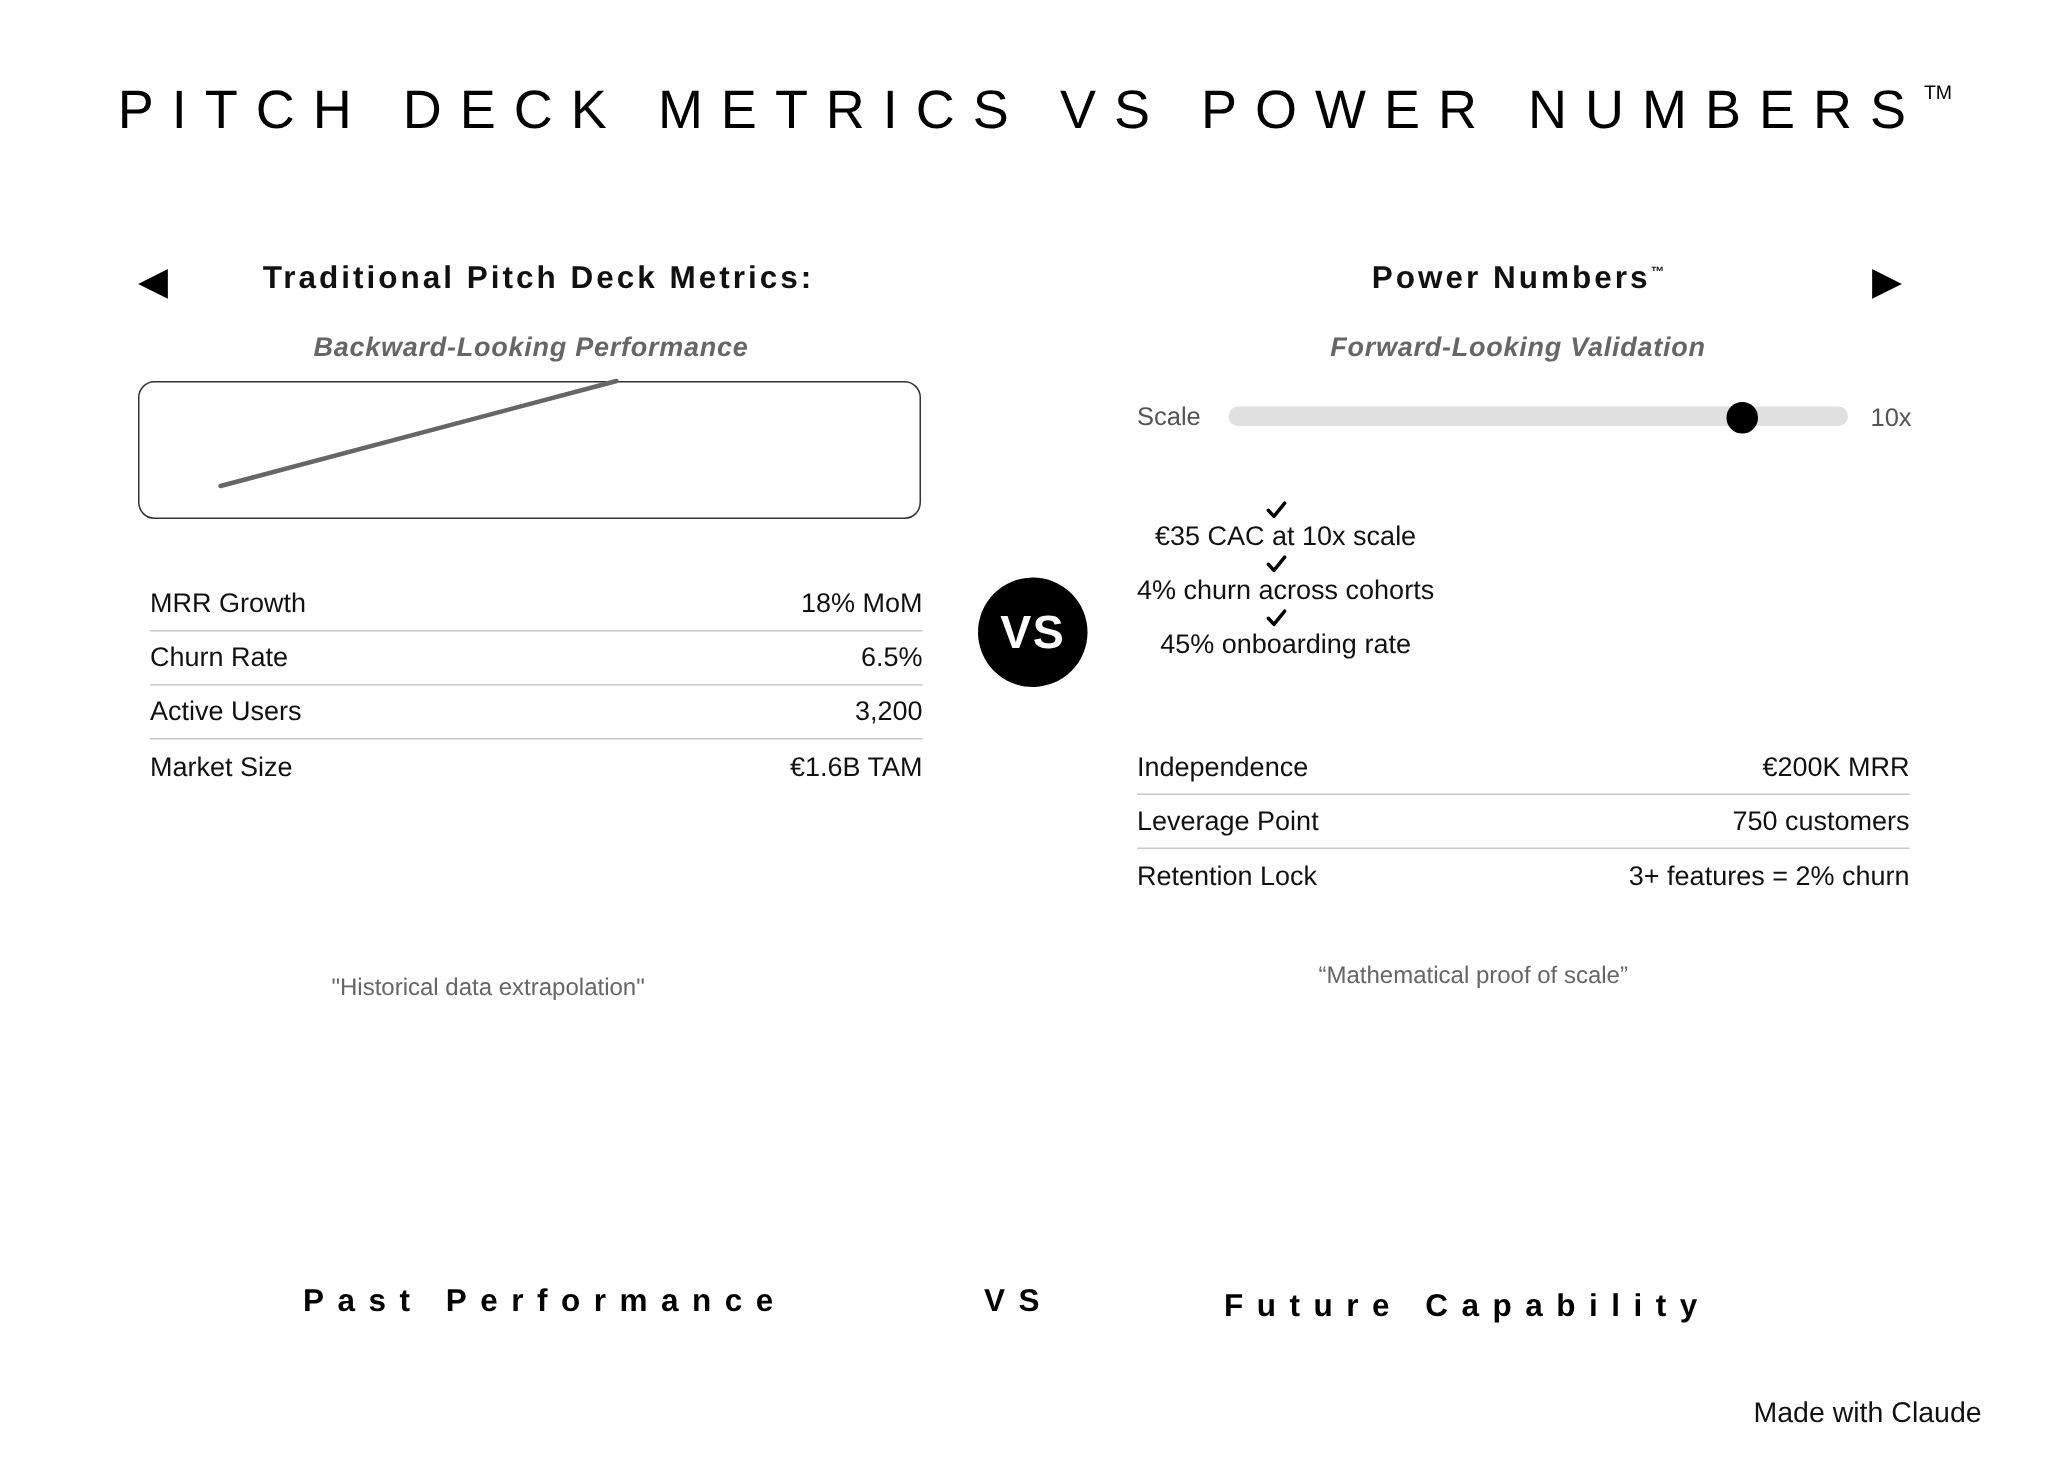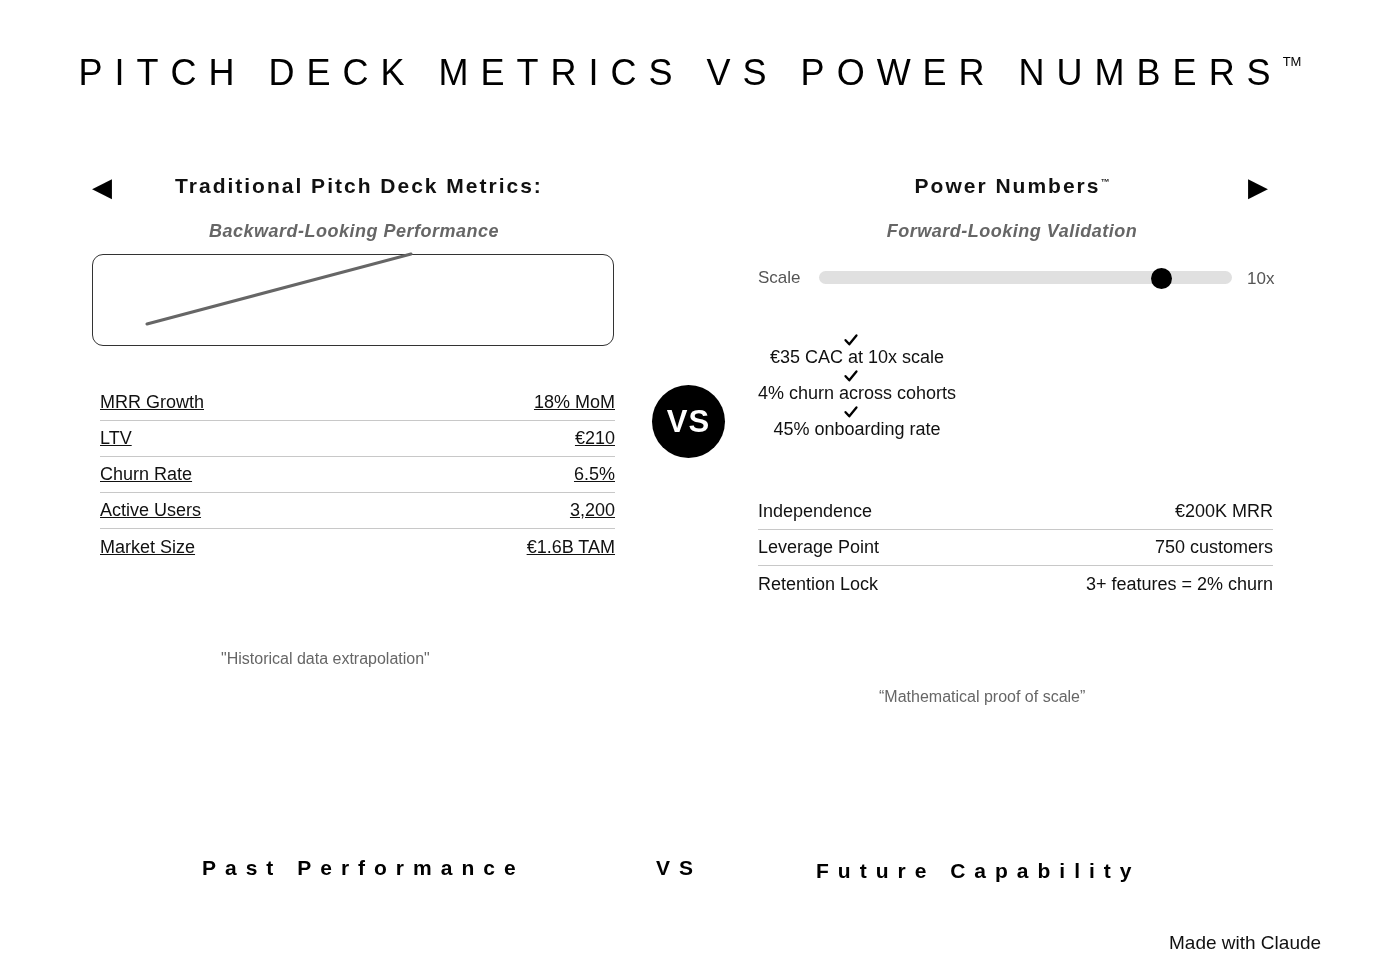--- a/index.html
+++ b/index.html
@@ -40,28 +40,24 @@
 
 <div class="abs arrow" style="left:92px; top:174px;">◀</div>
 <div class="abs col-title" style="left:150px; width:418px; top:174px;">Traditional Pitch Deck Metrics:</div>
 <div class="abs col-sub" style="left:150px; width:408px; top:203px;">Backward-Looking Performance</div>
 
 <div class="abs chart-box"></div>
 <svg class="abs" style="left:0; top:0;" width="1380" height="976" pointer-events="none">
   <line id="trend-line" x1="147" y1="324" x2="411" y2="254" stroke="#666666" stroke-width="3" stroke-linecap="round"></line>
 </svg>
 
-<div class="abs metric-table" style="left:100px; top:385px;text-decoration:underline;">
+<div class="abs metric-table" style="left:100px; top:385px;">
   <div class="metric-row">
     <span>MRR Growth</span>
     <span>18% MoM</span>
-  </div>
-  <div class="metric-row">
-    <span>LTV</span>
-    <span>€210</span>
   </div>
   <div class="metric-row">
     <span>Churn Rate</span>
     <span>6.5%</span>
   </div>
   <div class="metric-row">
     <span>Active Users</span>
     <span>3,200</span>
   </div>
   <div class="metric-row last">
@@ -114,18 +110,18 @@
   <div class="metric-row">
     <span>Leverage Point</span>
     <span>750 customers</span>
   </div>
   <div class="metric-row last">
     <span>Retention Lock</span>
     <span>3+ features = 2% churn</span>
   </div>
 </div>
 
-<div class="abs quote" style="left:879px; top:688px;">“Mathematical proof of scale”</div>
+<div class="abs quote" style="left:879px; top:642px;">“Mathematical proof of scale”</div>
 
 <div class="abs footer-label" style="left:202px; top:856px;">Past Performance</div>
 <div class="abs footer-label" style="left:656px; top:856px;">VS</div>
 <div class="abs footer-label" style="left:816px; top:859px;">Future Capability</div>
 <div class="abs made" style="left:1169px; top:932px;">Made with Claude</div>
 
 </body></html>

